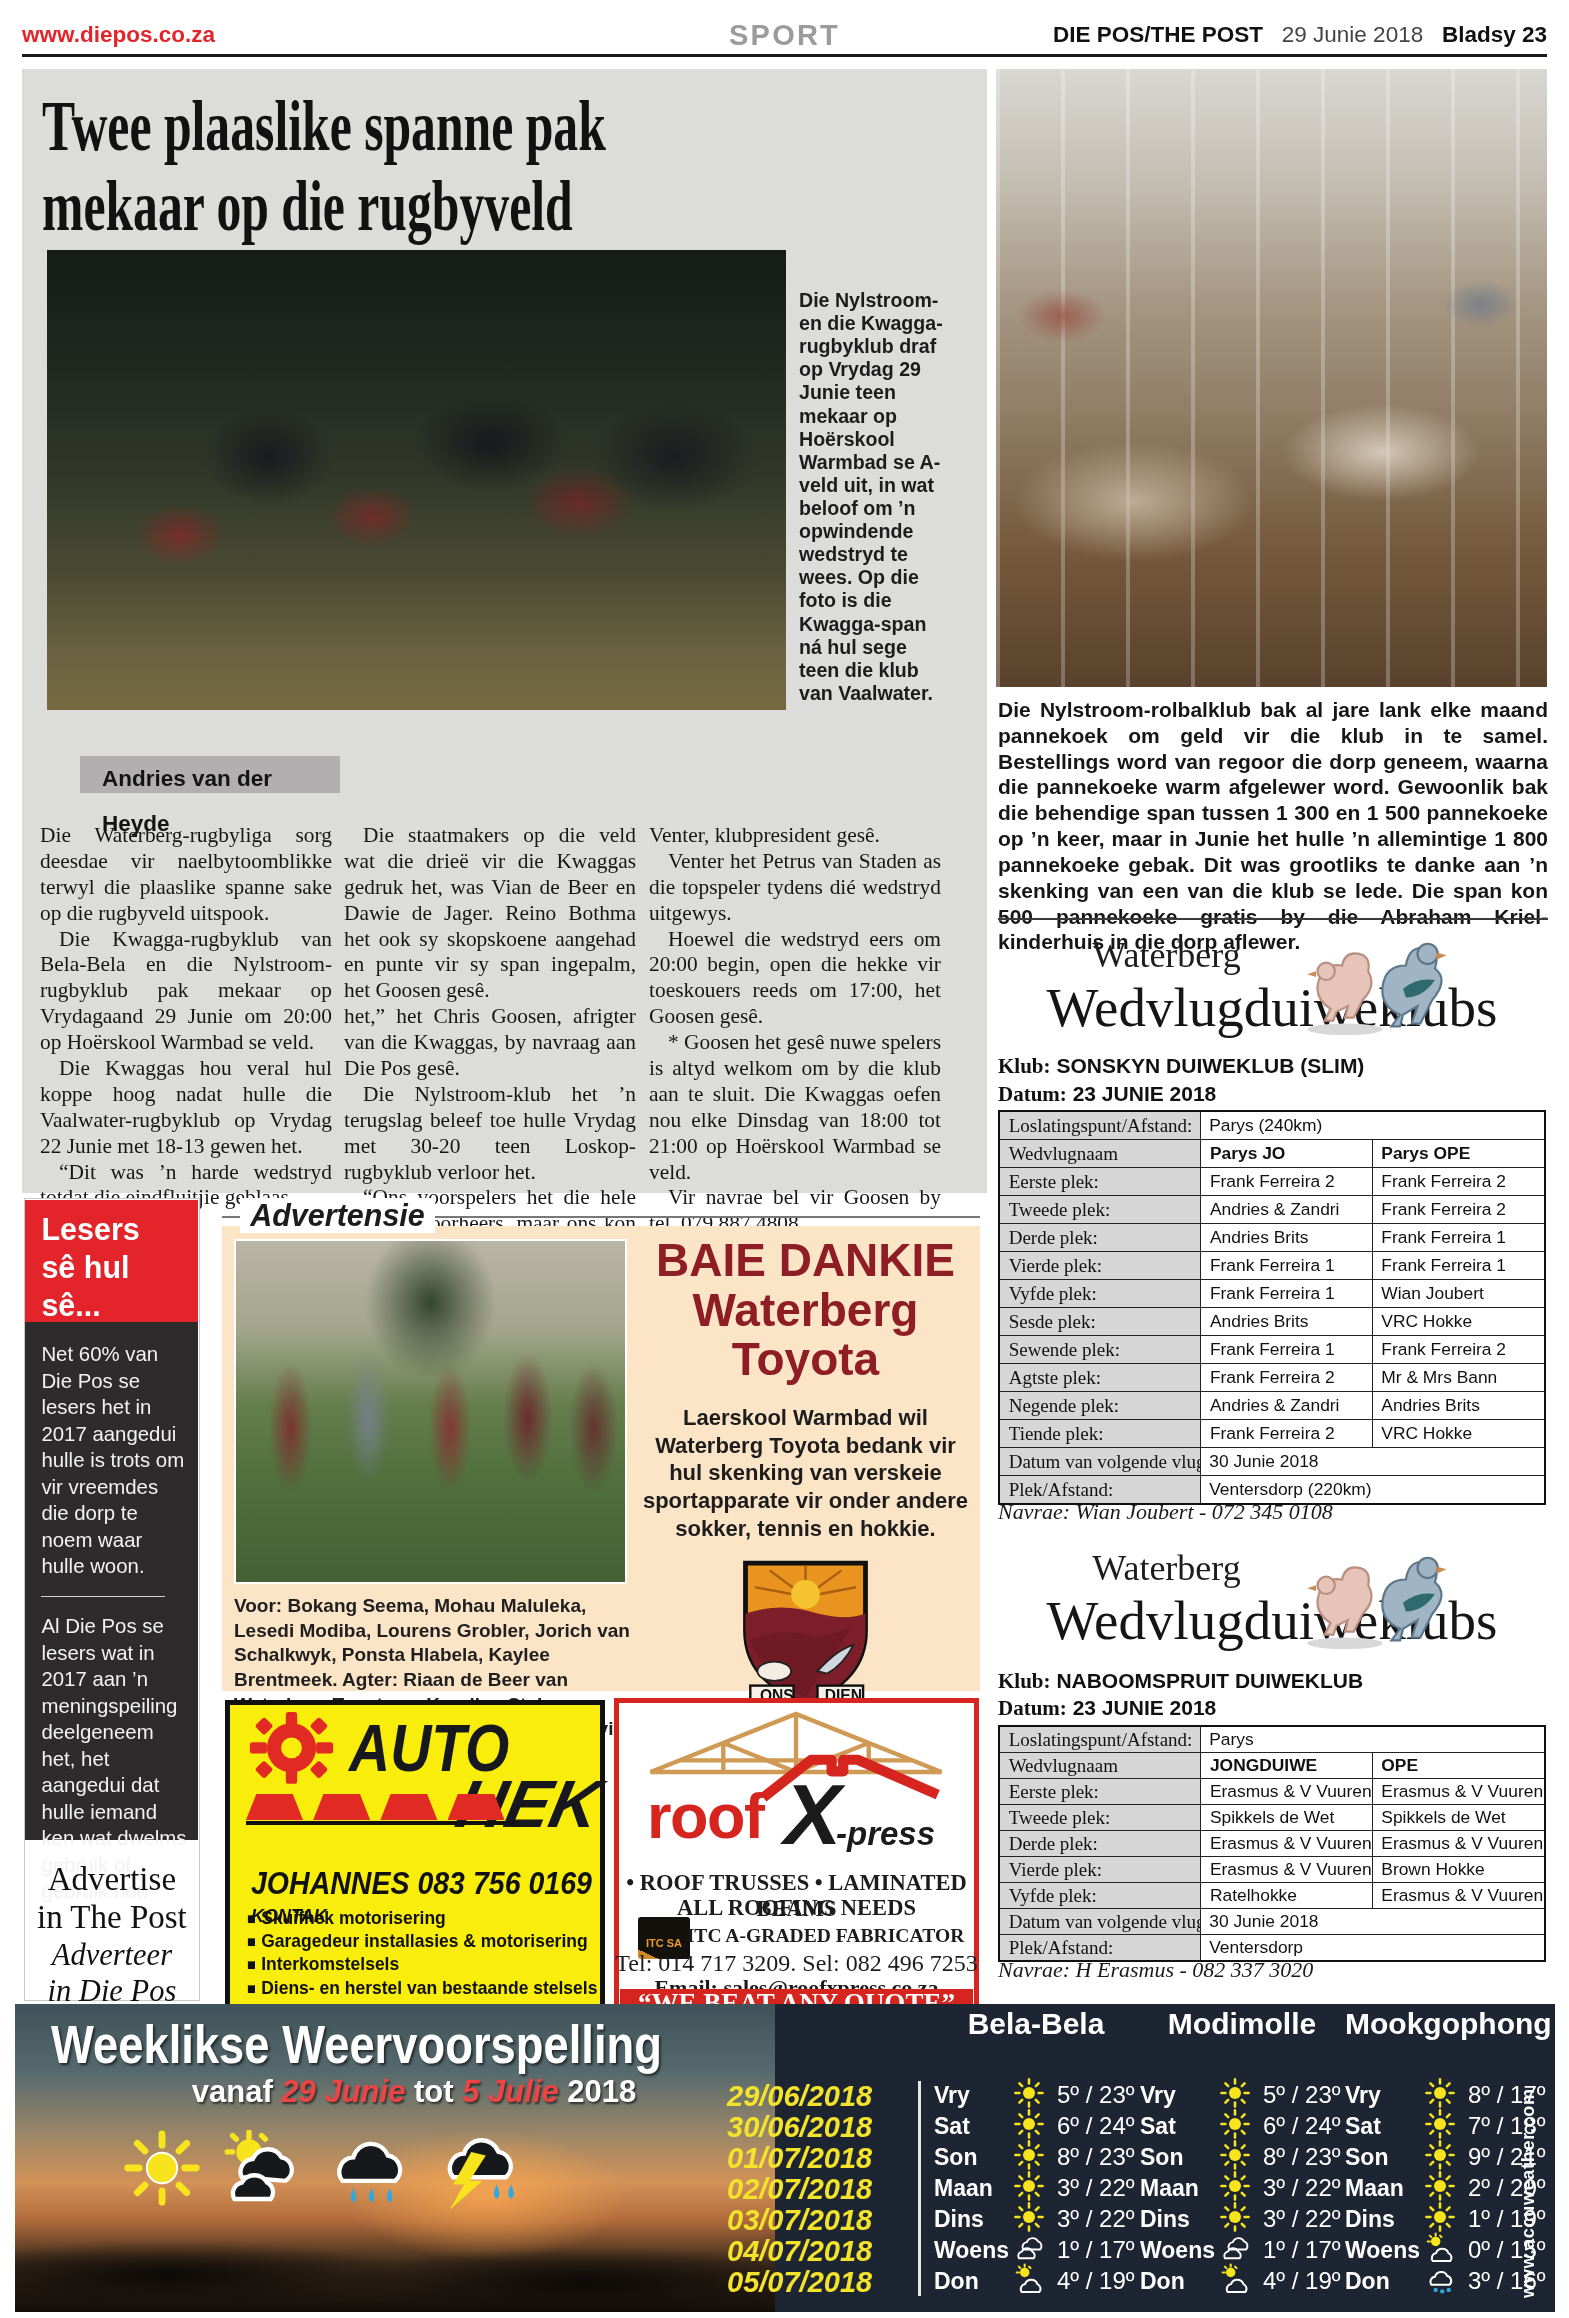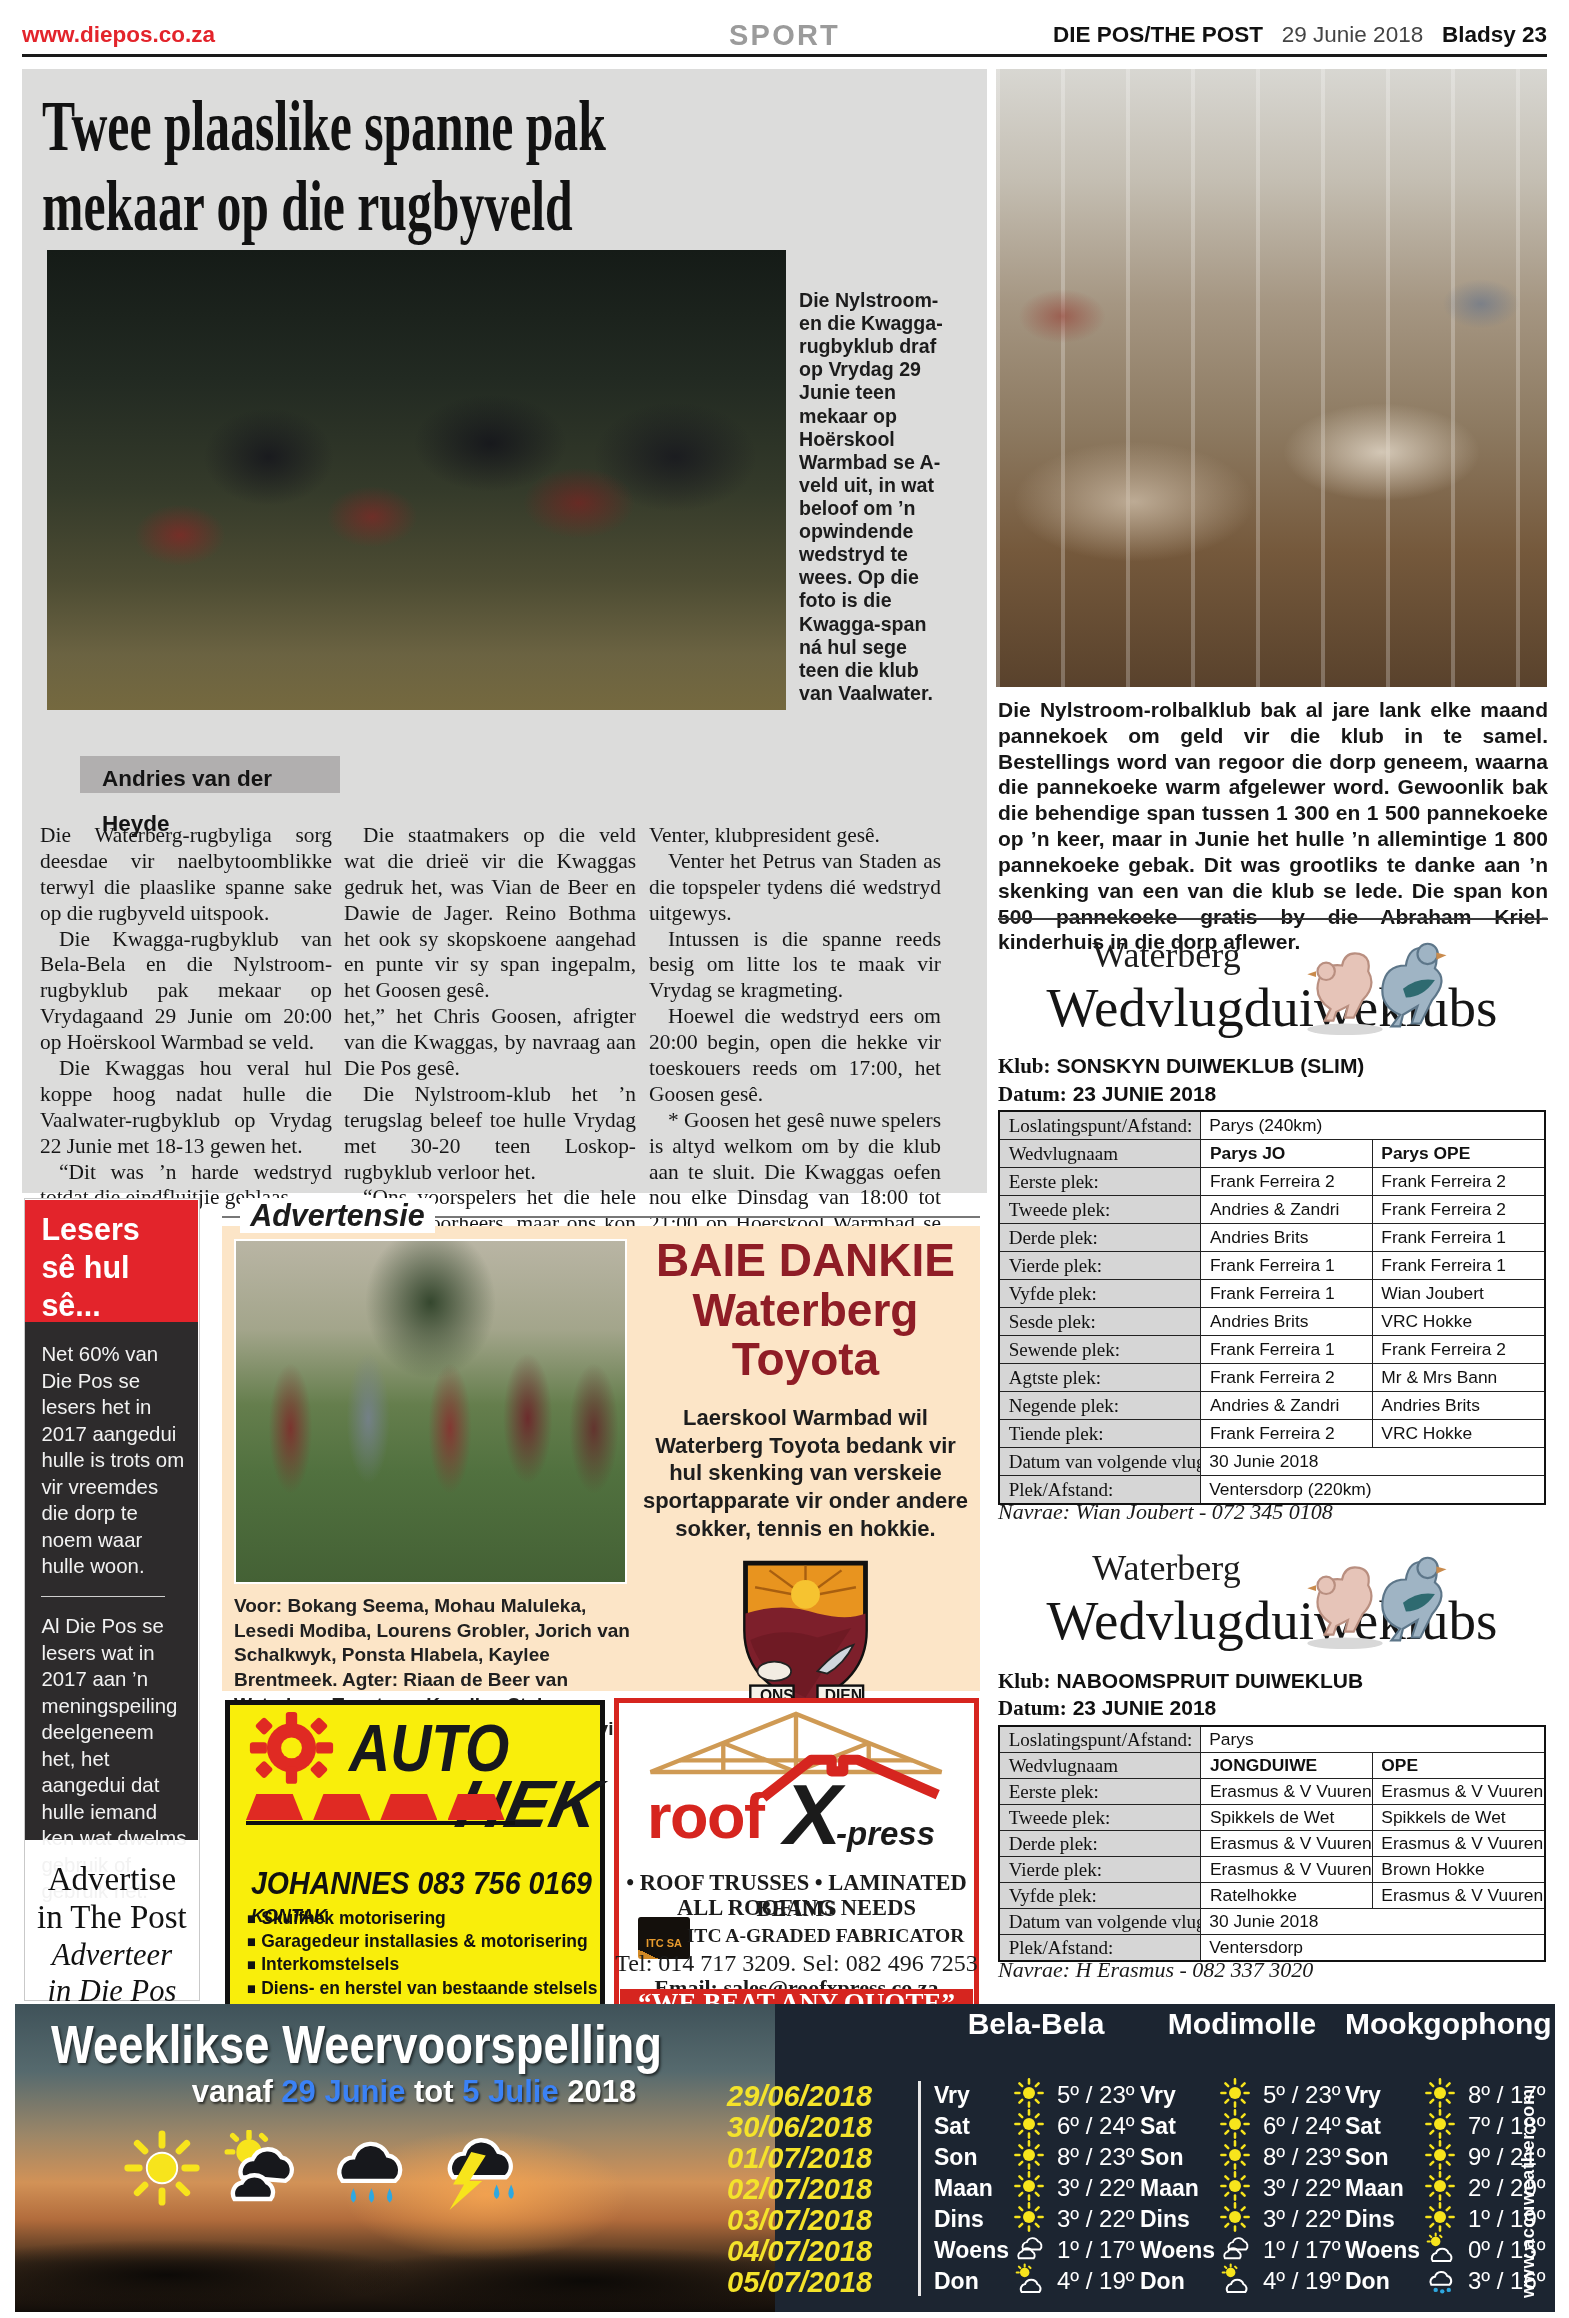--- a/index.html
+++ b/index.html
@@ -122,21 +122,21 @@
   .weather{left:14.5px;top:2004px;width:1540px;height:308px;background:#1c2531;overflow:hidden;}
   .wphoto{left:0;top:0;width:760px;height:308px;position:absolute;
      background:
        radial-gradient(189px 87px at 62% 62%,rgba(255,170,80,.75),rgba(255,170,80,0) 75%),
        radial-gradient(305px 44px at 20% 88%,rgba(10,8,6,.95),rgba(10,8,6,0) 80%),
        radial-gradient(305px 44px at 75% 90%,rgba(10,8,6,.95),rgba(10,8,6,0) 80%),
        linear-gradient(180deg,#3f5259 0%,#566a6e 22%,#9a8668 42%,#d29257 58%,#b26c3c 70%,#3e2c1c 84%,#120d09 100%);}
   .wtitle{left:51px;top:2013px;color:#fff;font-weight:bold;font-size:54px;transform:scaleX(.84);transform-origin:0 0;
           white-space:nowrap;text-shadow:2.2px 2.2px 2.9px rgba(0,0,0,.6);}
   .wsub{left:87px;top:2074px;width:654px;text-align:center;font-weight:bold;font-size:31px;color:#fff;text-shadow:1.5px 1.5px 2.2px rgba(0,0,0,.6);}
-  .wsub .yel{color:#3b82f6;}
+  .wsub .yel{color:#ef4444;font-style:italic;}
   .wicons{left:124px;top:2130px;display:flex;gap:20.4px;align-items:flex-start;}
   .wdates{left:727px;top:2081px;width:169px;text-align:left;}
   .wdate{color:#f4e32b;font-weight:bold;font-style:italic;font-size:29px;height:31px;line-height:31px;white-space:nowrap;}
   .wsep{left:918px;top:2081px;width:2.9px;height:215px;background:#e8e8e8;}
   .town{top:2007px;width:204px;position:absolute;}
   .town-name{color:#fff;font-weight:bold;font-size:30px;text-align:center;height:38px;}
   .town-rows{margin-top:33px;}
   .wrow{display:flex;align-items:flex-end;height:31px;color:#fff;}
   .wday{width:79px;font-weight:bold;font-size:23px;}
   .wicon{width:44px;display:flex;align-items:center;}
@@ -172,21 +172,20 @@
     </div>
   <div class="abs artcol" style="left:344px;">
       <p class="artp ind">Die staatmakers op die veld wat die drieë vir die Kwaggas gedruk het, was Vian de Beer en Dawie de Jager. Reino Bothma het ook sy skopskoene aangehad en punte vir sy span ingepalm, het Goosen gesê.</p>
       <p class="artp">het,” het Chris Goosen, afrigter van die Kwaggas, by navraag aan Die Pos gesê.</p>
       <p class="artp ind">Die Nylstroom-klub het ’n terugslag beleef toe hulle Vrydag met 30-20 teen Loskop-rugbyklub verloor het.</p>
       <p class="artp ind">“Ons voorspelers het die hele wedstryd oorheers, maar ons kon net nie afrond nie. Dit was ’n goeie en harde wedstryd,” het Jannie</p>
     </div>
   <div class="abs artcol" style="left:649px;">
       <p class="artp">Venter, klubpresident gesê.</p>
       <p class="artp ind">Venter het Petrus van Staden as die topspeler tydens dié wedstryd uitgewys.</p>
-      <p class="artp ind">Intussen is die spanne reeds besig om litte los te maak vir Vrydag se kragmeting.</p>
       <p class="artp ind">Hoewel die wedstryd eers om 20:00 begin, open die hekke vir toeskouers reeds om 17:00, het Goosen gesê.</p>
       <p class="artp ind">* Goosen het gesê nuwe spelers is altyd welkom om by die klub aan te sluit. Die Kwaggas oefen nou elke Dinsdag van 18:00 tot 21:00 op Hoërskool Warmbad se veld.</p>
       <p class="artp ind">Vir navrae bel vir Goosen by tel. 079 887 4808.</p>
     </div>
 
   <div class="abs hallphoto"></div>
   <div class="abs rightcap">Die Nylstroom-rolbalklub bak al jare lank elke maand pannekoek om geld vir die klub in te samel. Bestellings word van regoor die dorp geneem, waarna die pannekoeke warm afgelewer word. Gewoonlik bak die behendige span tussen 1 300 en 1 500 pannekoeke op ’n keer, maar in Junie het hulle ’n allemintige 1 800 pannekoeke gebak. Dit was grootliks te danke aan ’n skenking van een van die klub se lede. Die span kon 500 pannekoeke gratis by die Abraham Kriel-kinderhuis in die dorp aflewer.</div>
   <div class="abs rdiv"></div>
 
   <div class="abs" style="left:998px;top:934px;width:548px;text-align:center;">

